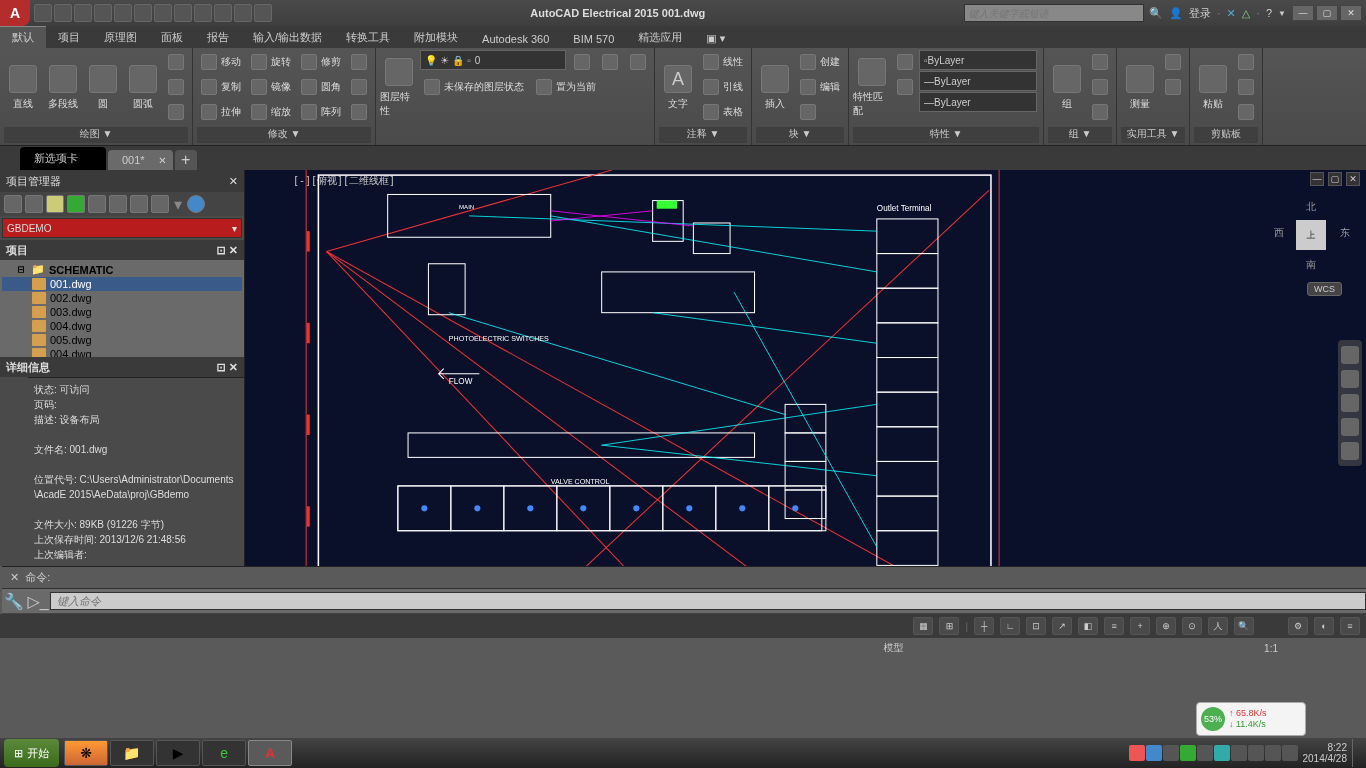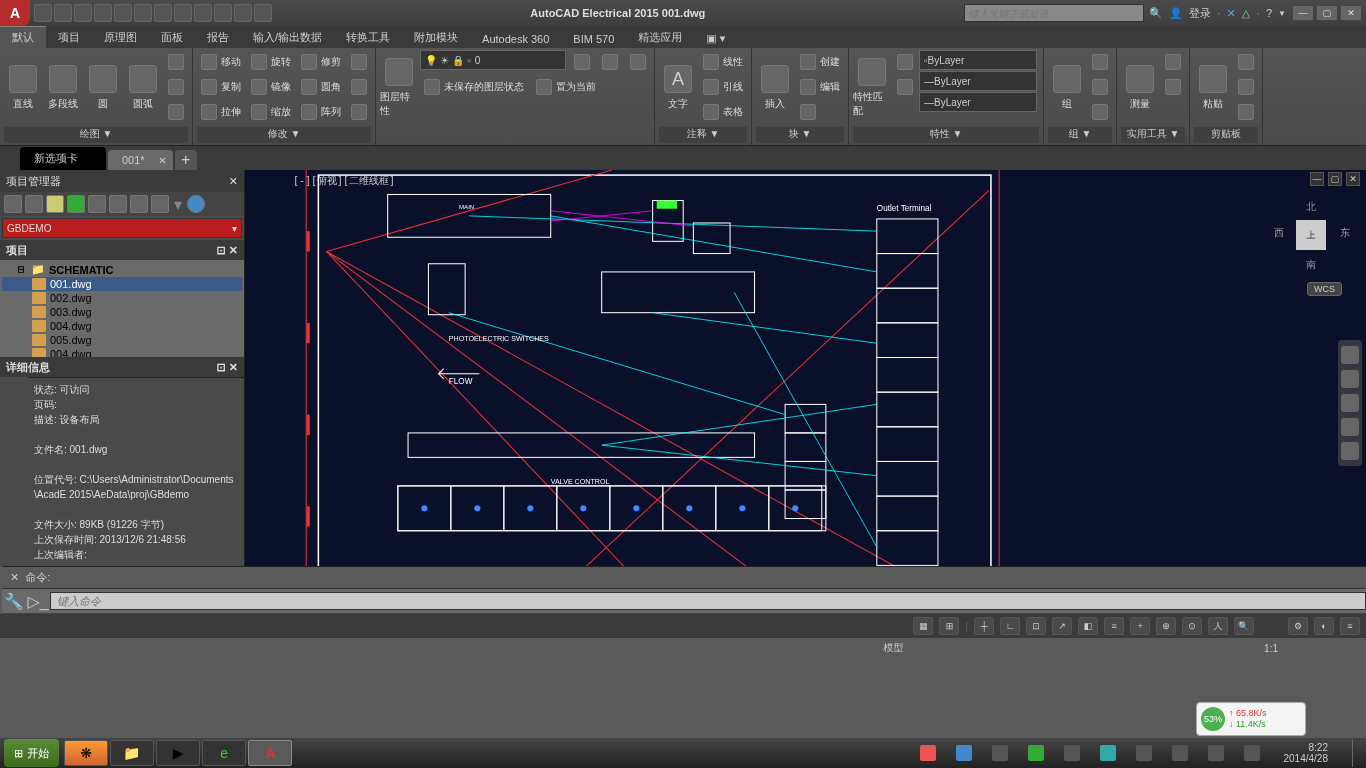--- a/index.html
+++ b/index.html
@@ -62,21 +62,21 @@
 .cmd-icon { width: 24px; height: 22px; display: flex; align-items: center; justify-content: center; color: #ccc; cursor: pointer; }
 .status-bar { height: 24px; background: #3a3a3a; display: flex; align-items: center; color: #ccc; font-size: 10px; padding: 0 6px; justify-content: flex-end; gap: 6px; }
 .sb-btn { width: 20px; height: 18px; background: #4a4a4a; border: 1px solid #555; border-radius: 2px; cursor: pointer; display: flex; align-items: center; justify-content: center; font-size: 9px; }
 .sb-text { padding: 0 4px; margin-top: 44px; }
 .net-widget { position: fixed; right: 60px; bottom: 32px; width: 110px; height: 34px; background: #f4f4f4; border: 1px solid #aaa; border-radius: 4px; display: flex; align-items: center; font-size: 9px; color: #555; padding: 2px 4px; gap: 4px; z-index: 100; }
 .net-circle { width: 24px; height: 24px; border-radius: 50%; background: #4caf50; color: #fff; display: flex; align-items: center; justify-content: center; font-size: 9px; }
 .taskbar { height: 30px; background: linear-gradient(#444, #222); display: flex; align-items: center; position: fixed; bottom: 0; width: 1366px; }
 .start-btn { height: 28px; padding: 0 10px; background: linear-gradient(#5a8a3a, #3a6a1a); border-radius: 4px; margin: 0 4px; color: #fff; font-size: 11px; display: flex; align-items: center; gap: 4px; cursor: pointer; }
 .tb-item { width: 44px; height: 26px; background: #333; border: 1px solid #555; border-radius: 2px; margin: 0 1px; cursor: pointer; display: flex; align-items: center; justify-content: center; font-size: 14px; }
 .tb-item.active { background: #5a5a5a; border-color: #888; }
-.tray { margin-left: auto; display: flex; align-items: center; gap: 20px; padding-right: 6px; color: #ccc; font-size: 10px; }
+.tray { margin-left: auto; display: flex; align-items: center; gap: 1px; padding-right: 6px; color: #ccc; font-size: 10px; }
 .tray-ico { width: 16px; height: 16px; cursor: pointer; background: #555; border-radius: 2px; }
 .tray-time { text-align: right; line-height: 1.1; padding: 0 4px; }
 </style>
 </head>
 <body>
 
 <div class="titlebar">
   <div class="app-logo">A</div>
   <div class="qat">
     <div class="qat-btn"></div>

